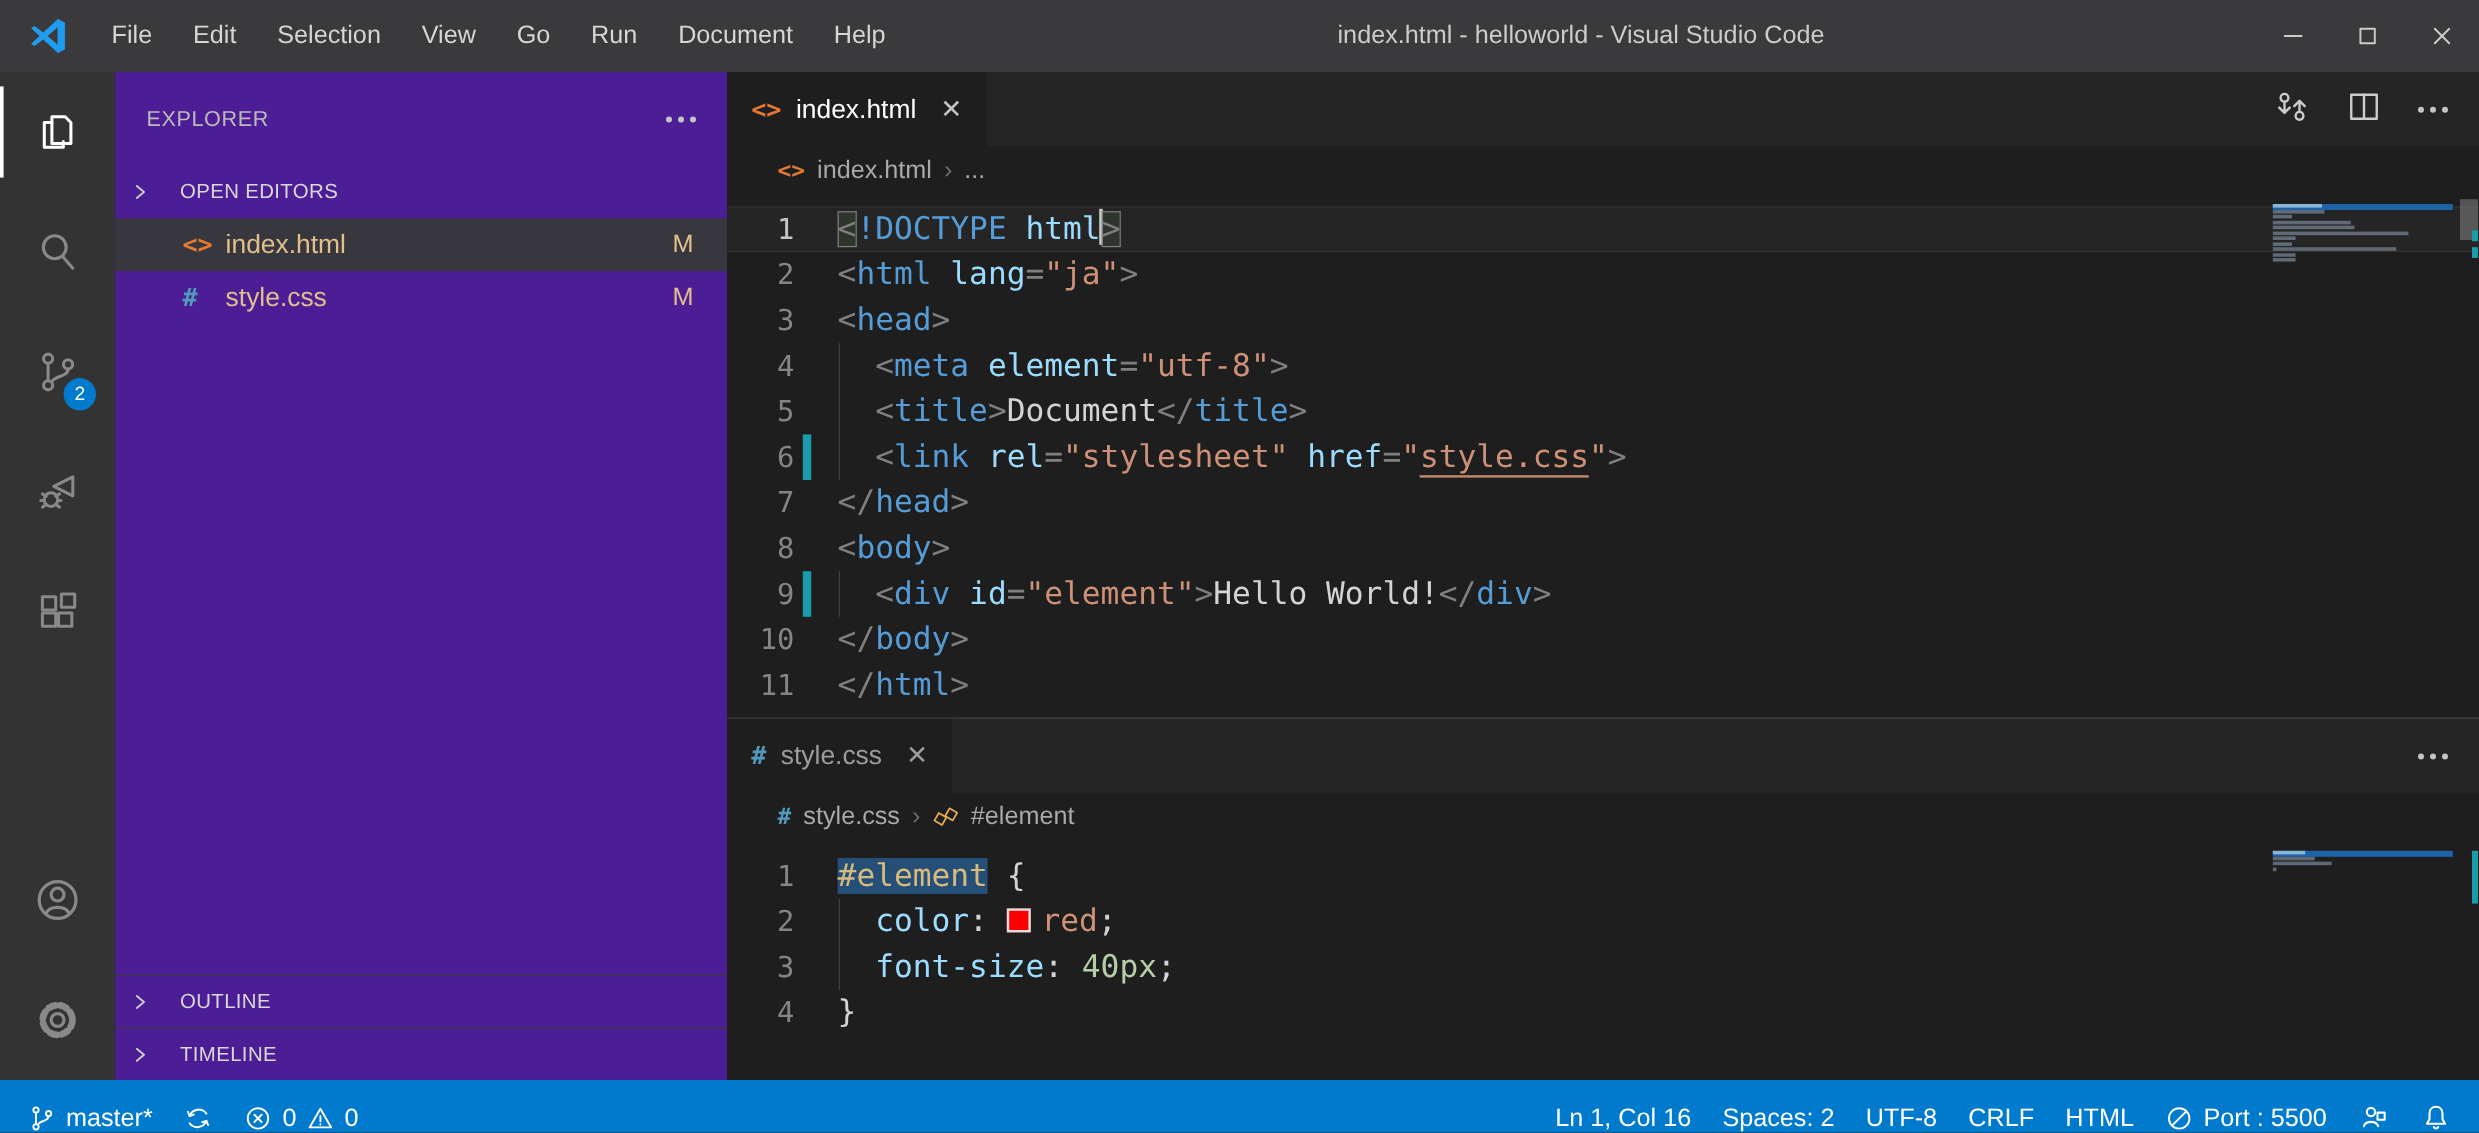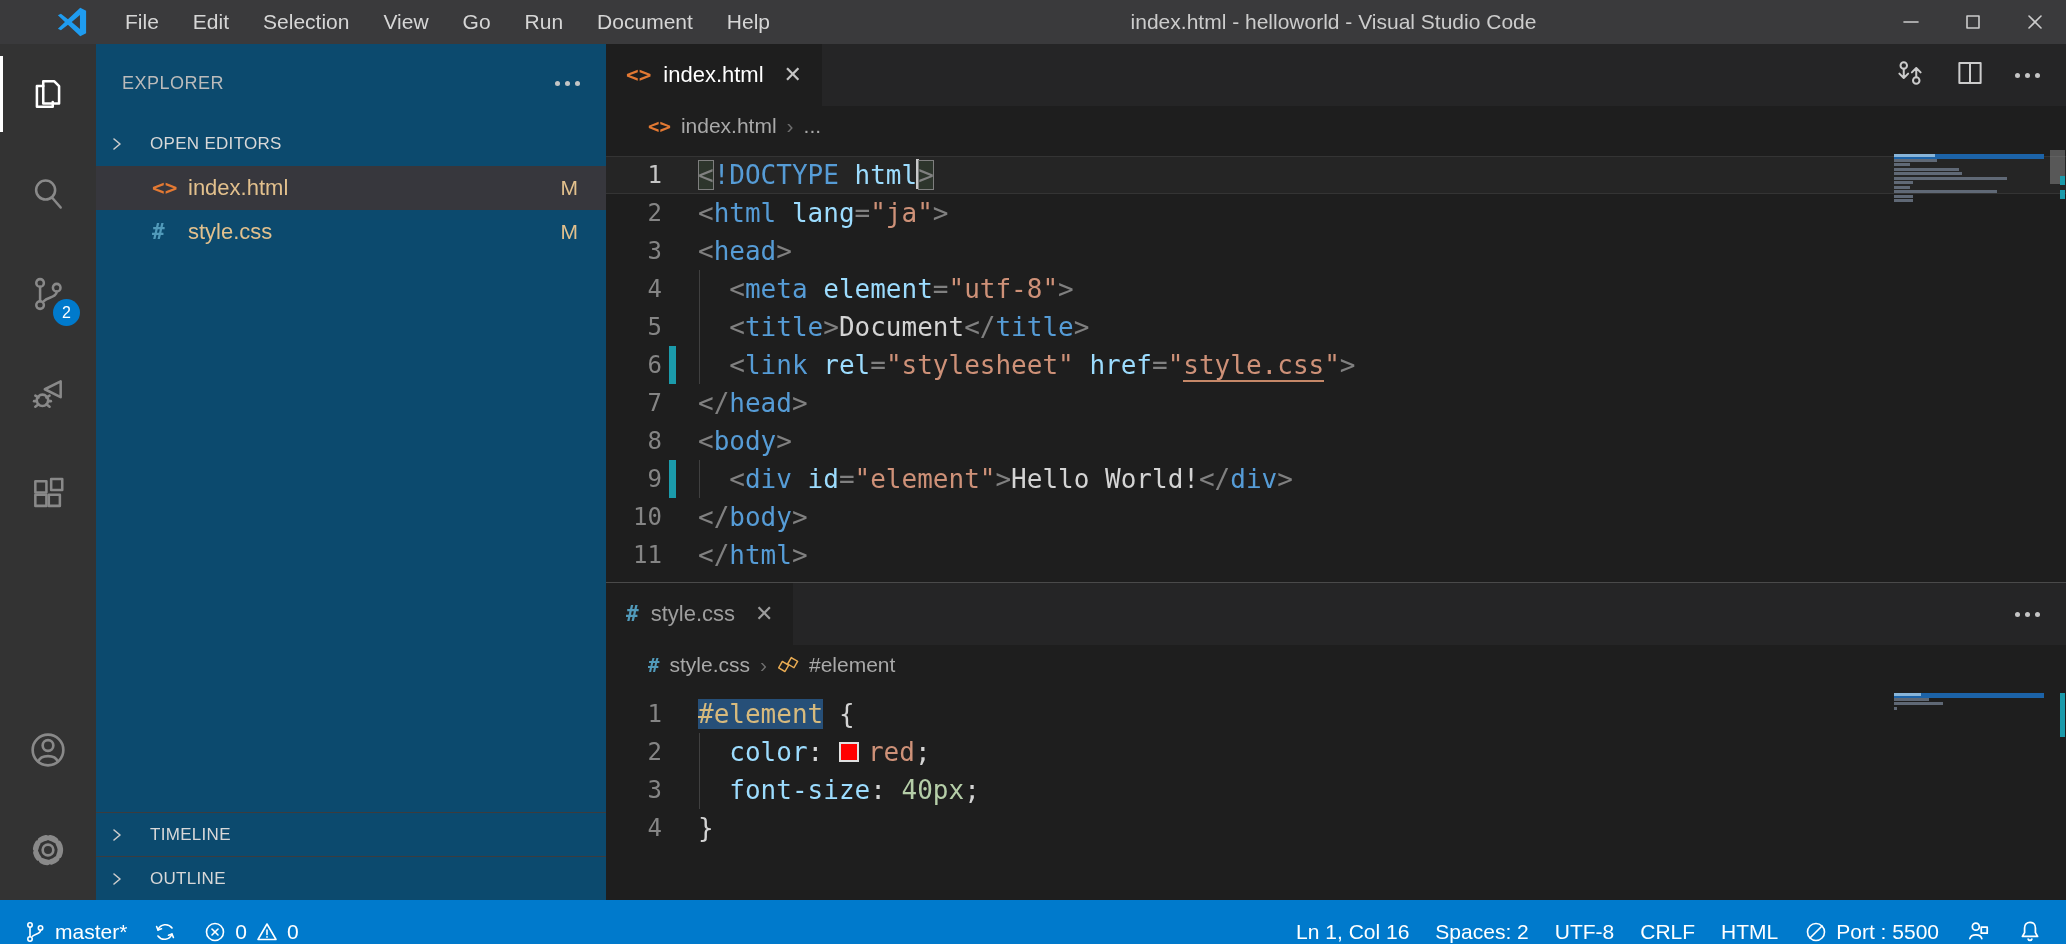--- a/index.html
+++ b/index.html
@@ -1,41 +1,41 @@
 <!DOCTYPE html>
 <html><head>
 <meta charset="utf-8">
 <style>
   * { margin:0; padding:0; box-sizing:border-box; }
   html,body { background:#1e1e1e; }
   body { width:2066px; height:944px; font-family:"Liberation Sans", sans-serif; overflow:hidden; }
   .app { width:2066px; height:944px; display:flex; flex-direction:column; }
 
   
-  .titlebar { height:44px; background:#3a3a3c; display:flex; align-items:center; color:#cccccc; flex:0 0 auto;padding-left:32px; }
+  .titlebar { height:60px; background:#3a3a3c; display:flex; align-items:center; color:#cccccc; flex:0 0 auto; }
   .logo { width:36px; height:36px; margin:0 18px 0 22px; flex:0 0 auto; }
   .menu-item { font-size:21px; padding:0 17px; line-height:62px; color:#d6d6d6; cursor:default; }
   .win-title { flex:1; text-align:center; font-size:21px; color:#cccccc; white-space:nowrap; }
   .win-controls { display:flex; height:62px; }
   .win-btn { width:62px; height:62px; display:flex; align-items:center; justify-content:center; }
 
   
   .main { flex:1; display:flex; min-height:0; }
 
   
   .activitybar { width:96px; background:#333333; display:flex; flex-direction:column; flex:0 0 auto; }
   .act-item { height:100px; display:flex; align-items:center; justify-content:center; position:relative; }
   .act-item svg { stroke:#898989; }
   .act-item.active svg { stroke:#ffffff; }
   .act-item.active::before { content:""; position:absolute; left:0; top:12px; bottom:12px; width:3px; background:#ffffff; }
   .act-badge { position:absolute; right:16px; bottom:18px; width:27px; height:27px; border-radius:50%; background:#007acc; color:#fff; font-size:16px; display:flex; align-items:center; justify-content:center; }
   .act-spacer { flex:1; }
 
   
-  .sidebar { width:510px; background:#0c4a6e; display:flex; flex-direction:column; flex:0 0 auto; color:#cccccc; }
+  .sidebar { width:510px; background:#4c1d95; display:flex; flex-direction:column; flex:0 0 auto; color:#cccccc; }
   .sb-header { height:78px; display:flex; align-items:center; padding:0 26px; }
   .sb-title { font-size:18px; color:#bbbbbb; letter-spacing:.5px; flex:1; }
   .sb-row { height:44px; display:flex; align-items:center; padding:0 8px; }
   .sb-row .chev { width:26px; display:flex; justify-content:center; }
   .sb-section-label { font-size:17px; font-weight:400; color:#d8d8d8; letter-spacing:.3px;margin-left:20px; }
   .sb-divider { border-top:1px solid #3c3c3e; }
   .file-row { height:44px; display:flex; align-items:center; padding-left:56px; }
   .file-row.selected { background:#37373d; }
   .file-glyph { width:36px; font-family:"DejaVu Sans Mono", monospace; font-weight:bold; font-size:21px; }
   .glyph-html { color:#e37933; }
@@ -228,29 +228,29 @@
         <span class="file-name">style.css</span>
         <span class="git-badge">M</span>
       </div>
       <div class="sb-spacer"></div>
       <div class="sb-row sb-divider">
         <span class="chev">
           <svg class="icon" width="16" height="16" viewBox="0 0 16 16" stroke="#cccccc">
               <polyline points="5,3 11,8 5,13"></polyline>
             </svg>
         </span>
-        <span class="sb-section-label">TIMELINE</span>
+        <span class="sb-section-label">OUTLINE</span>
       </div>
       <div class="sb-row sb-divider">
         <span class="chev">
           <svg class="icon" width="16" height="16" viewBox="0 0 16 16" stroke="#cccccc">
               <polyline points="5,3 11,8 5,13"></polyline>
             </svg>
         </span>
-        <span class="sb-section-label">OUTLINE</span>
+        <span class="sb-section-label">TIMELINE</span>
       </div>
     </div>
 
     <div class="editor-col">
 
       <div class="group group1">
         <div class="tabbar">
           <div class="tab">
             <span class="tab-glyph glyph-html">&lt;&gt;</span>
             <span class="tab-label">index.html</span>

